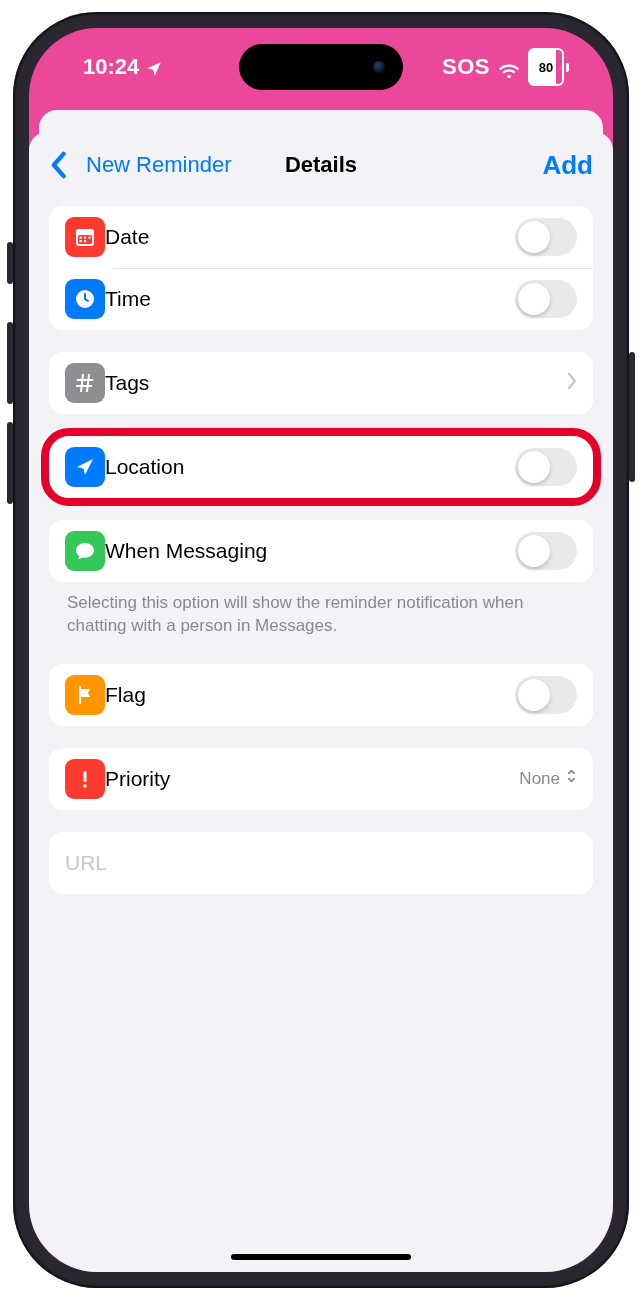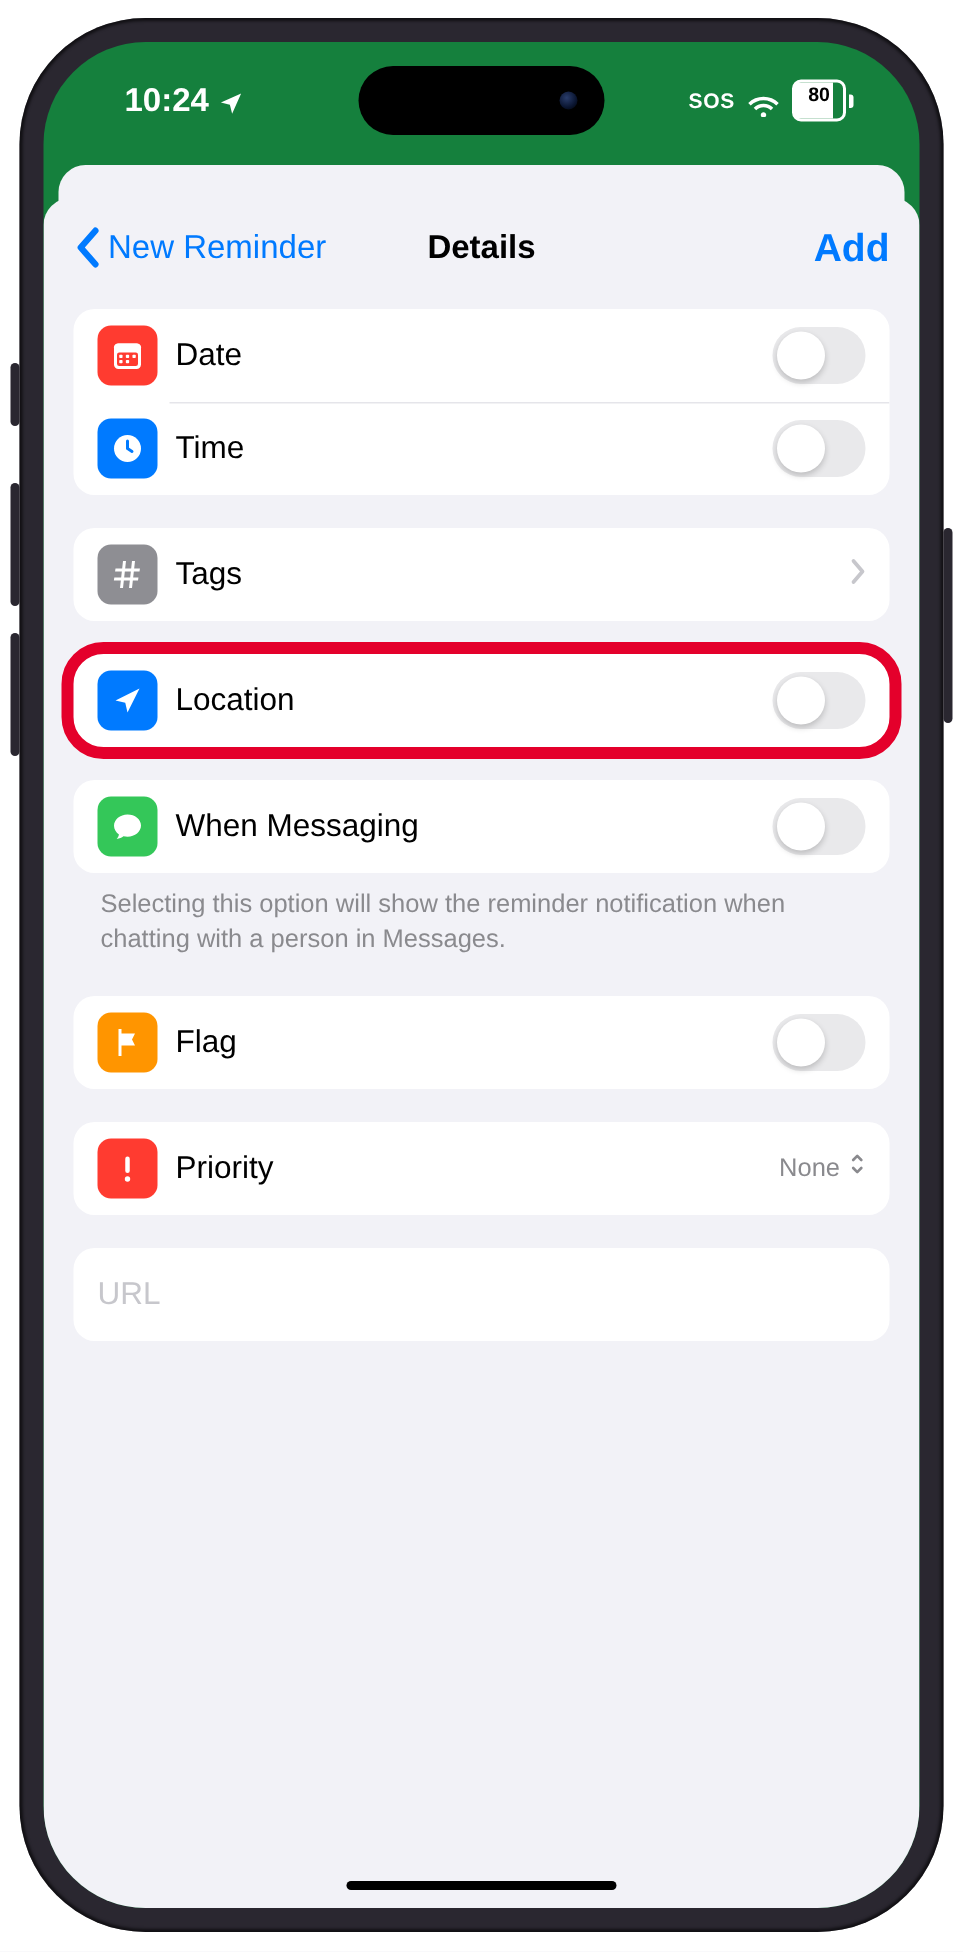--- a/index.html
+++ b/index.html
@@ -20,21 +20,21 @@
     box-shadow: inset 0 0 2px 2px rgba(0,0,0,.6);
   }
   .side-btn{position:absolute;background:#2a2730;border-radius:4px;}
   .sb-left1{left:-6px;top:230px;width:6px;height:42px;}
   .sb-left2{left:-6px;top:310px;width:6px;height:82px;}
   .sb-left3{left:-6px;top:410px;width:6px;height:82px;}
   .sb-right{right:-6px;top:340px;width:6px;height:130px;}
   .screen {
     width: 100%;
     height: 100%;
-    background: #15803d;
+    background: #ec4899;
     border-radius: 68px;
     overflow: hidden;
     position: relative;
   }
   .dynamic-island {
     position: absolute;
     top: 16px;
     left: 50%;
     transform: translateX(-50%);
     width: 164px;
@@ -63,23 +63,23 @@
     color: #fff;
     z-index: 15;
     font-size: 22px;
     font-weight: 600;
   }
   .status-left{display:flex;align-items:center;gap:6px;}
   .status-right{display:flex;align-items:center;gap:8px;}
   .loc-arrow{width:18px;height:18px;display:inline-block;}
   .wifi-icon{width:22px;height:18px;}
   .battery{display:flex;align-items:center;gap:2px;}
-  .battery-body{width:36px;height:28px;border:2px solid #fff;border-radius:6px;position:relative;display:flex;align-items:flex-start;justify-content:center;font-size:13px;font-weight:700;color:#000;background:linear-gradient(to right,#fff 80%,transparent 80%);}
+  .battery-body{width:36px;height:38px;border:2px solid #fff;border-radius:6px;position:relative;display:flex;align-items:center;justify-content:center;font-size:13px;font-weight:700;color:#000;background:linear-gradient(to right,#fff 80%,transparent 80%);}
   .battery-cap{width:3px;height:9px;background:#fff;border-radius:0 2px 2px 0;}
-  .sos{font-size:14px;font-weight:600;letter-spacing:.5px;}
+  .sos{font-size:22px;font-weight:600;letter-spacing:.5px;}
 
   .layer-under{
     position:absolute;
     top:82px; left:10px; right:10px;
     height:60px;
     background:#f2f2f7;
     border-radius:18px 18px 0 0;
   }
   .sheet {
     position: absolute;
@@ -91,33 +91,33 @@
     flex-direction:column;
   }
   .nav {
     display:flex;
     align-items:center;
     justify-content:space-between;
     height:66px;
     padding:0 20px;
     position:relative;
   }
-  .nav-back{display:flex;align-items:center;gap:5px;color:#007aff;font-size:22px;}
+  .nav-back{display:flex;align-items:center;gap:19px;color:#007aff;font-size:22px;}
   .nav-back svg{width:18px;height:28px;}
   .nav-title{position:absolute;left:50%;transform:translateX(-50%);font-size:22px;font-weight:600;color:#000;}
   .nav-action{color:#007aff;font-size:26px;font-weight:600;}
 
   .content{flex:1;overflow:hidden;padding:8px 20px 0;}
 
   .group{background:#fff;border-radius:14px;margin-bottom:22px;overflow:hidden;}
   .row{
     display:flex;align-items:center;
     min-height:62px;
     padding:10px 16px;
-    gap:12px;
+    gap:0;
     position:relative;
   }
   .row + .row::before{
     content:"";position:absolute;top:0;left:64px;right:0;height:1px;background:#e5e5ea;
   }
   .icon-sq{width:40px;height:40px;border-radius:9px;display:flex;align-items:center;justify-content:center;flex-shrink:0;}
   .icon-sq svg{width:24px;height:24px;fill:#fff;}
   .i-red{background:#ff3b30;}
   .i-blue{background:#007aff;}
   .i-gray{background:#8e8e93;}

